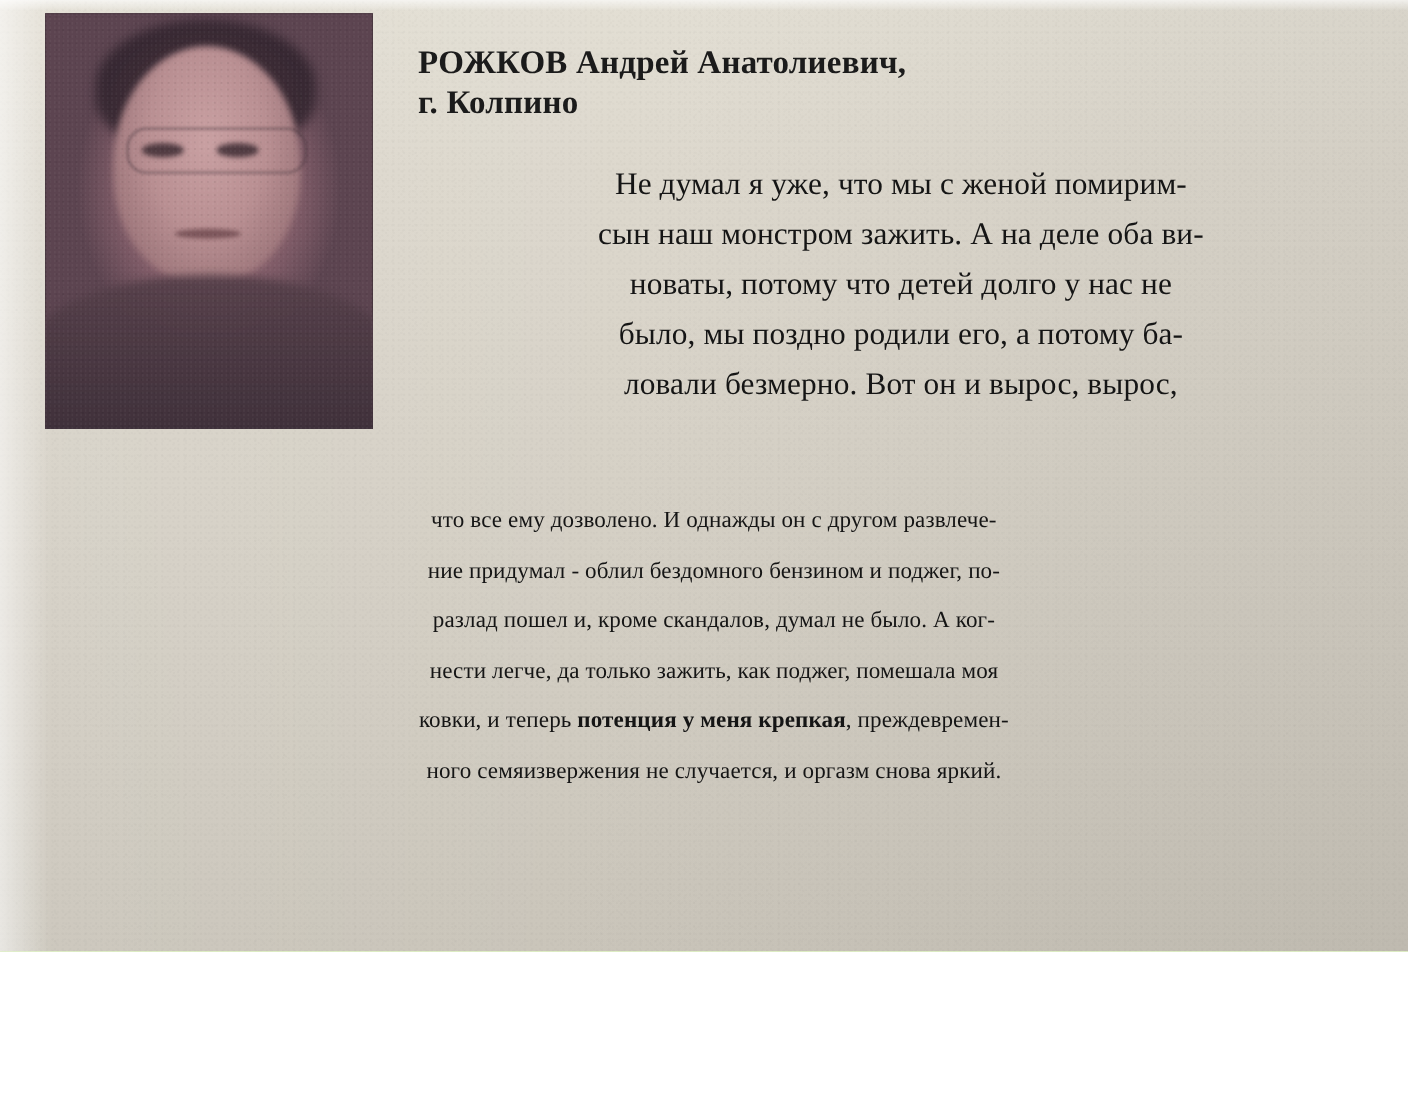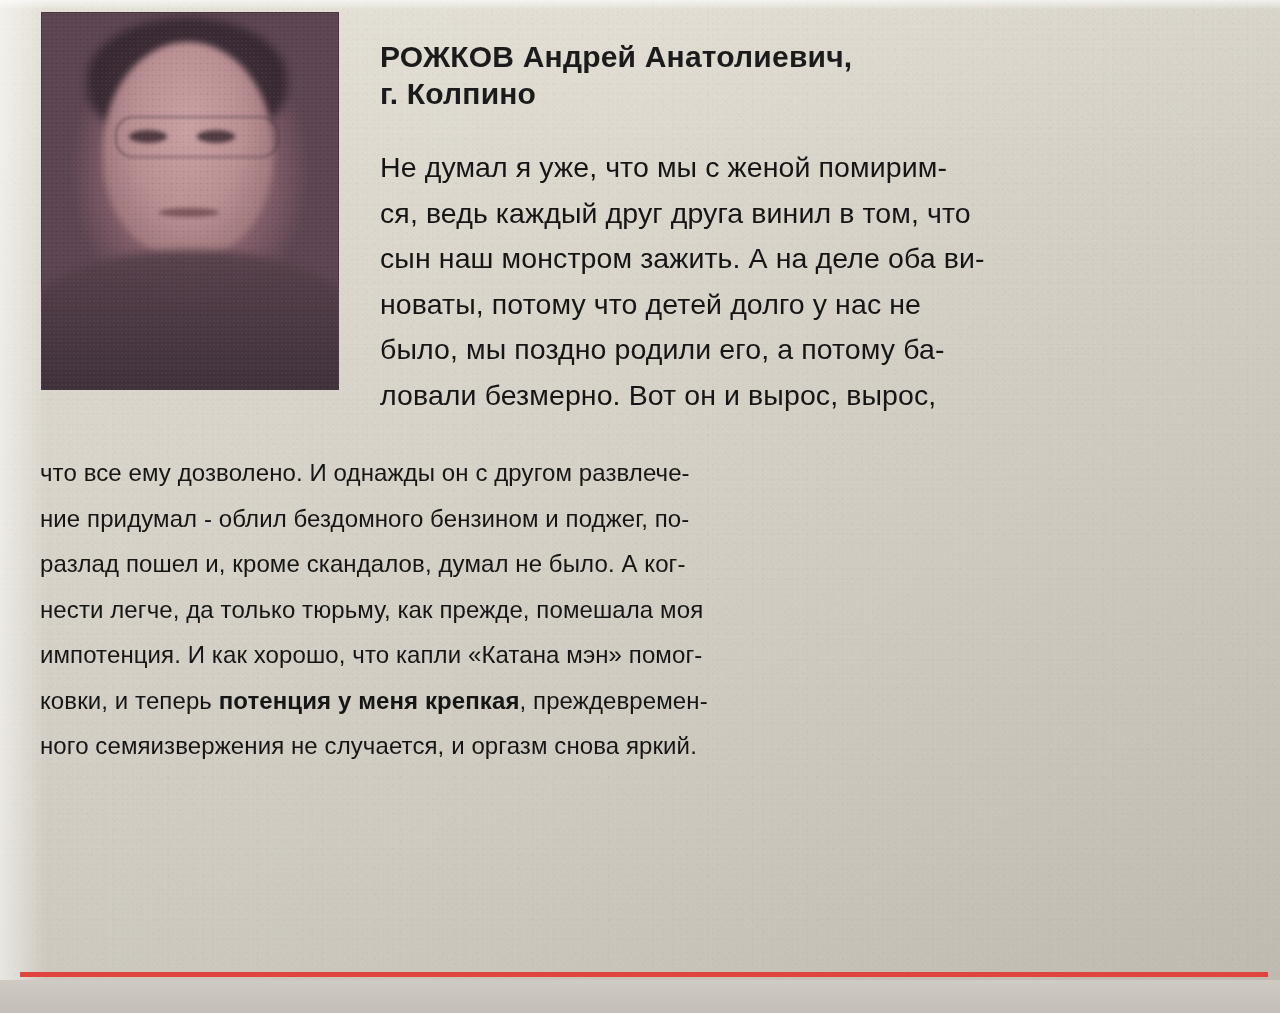--- a/index.html
+++ b/index.html
@@ -3,24 +3,24 @@
 <meta charset="utf-8">
 <style>
   html, body {
     margin: 0;
     padding: 0;
     background: #ffffff;
   }
   #page {
     position: relative;
     width: 1280px;
-    height: 1013px;
+    height: 865px;
     overflow: hidden;
     background: #84cc16;
-    font-family: Liberation Sans, sans-serif;
+    font-family: Liberation Serif, serif;
   }
   
   #paper {
     position: absolute;
     inset: 0;
     background:
       linear-gradient(100deg, rgba(255,255,255,0.10) 0%, rgba(255,255,255,0.02) 45%, rgba(0,0,0,0.05) 100%),
       linear-gradient(180deg, #e2ded3 0%, #dcd7cc 18%, #d6d1c6 46%, #cfcabf 78%, #c9c4b9 100%);
   }
   #grain {
@@ -139,26 +139,26 @@
     font-size: 28.5px;
     line-height: 45.5px;
     color: #151515;
     letter-spacing: 0.1px;
   }
   #body-rest {
     position: absolute;
     left: 40px;
     top: 450px;
     width: 1218px;
-    font-size: 24px;
+    font-size: 21px;
     line-height: 45.5px;
     color: #151515;
     letter-spacing: 0.1px;
   }
-  .ln { display: block; white-space: pre; }
+  .ln { display: block; white-space: pre; text-align: center; }
   .bold { font-weight: bold; }
 
   #rule {
     position: absolute;
     left: 20px;
     top: 972px;
     width: 1248px;
     height: 5px;
     background: #e0443f;
     filter: blur(0.4px);
@@ -190,32 +190,30 @@
   </div>
 
   <div id="headline">
     <span>РОЖКОВ</span>
     <span>Андрей Анатолиевич,</span>
     <span class="line2">г. Колпино</span>
   </div>
 
   <div id="body-top">
     <span class="ln">Не думал я уже, что мы с женой помирим-</span>
-    <span class="ln">ся, ведь каждый друг друга винил в том, что</span>
     <span class="ln">сын наш монстром зажить. А на деле оба ви-</span>
     <span class="ln">новаты, потому что детей долго у нас не</span>
     <span class="ln">было, мы поздно родили его, а потому ба-</span>
     <span class="ln">ловали безмерно. Вот он и вырос, вырос,</span>
   </div>
 
   <div id="body-rest">
     <span class="ln">что все ему дозволено. И однажды он с другом развлече-</span>
     <span class="ln">ние придумал - облил бездомного бензином и поджег, по-</span>
     <span class="ln">разлад пошел и, кроме скандалов, думал не было. А ког-</span>
-    <span class="ln">нести легче, да только тюрьму, как прежде, помешала моя</span>
-    <span class="ln">импотенция. И как хорошо, что капли «Катана мэн» помог-</span>
+    <span class="ln">нести легче, да только зажить, как поджег, помешала моя</span>
     <span class="ln"><span>ковки, и теперь </span><span class="bold">потенция у меня крепкая</span><span>, преждевремен-</span></span>
     <span class="ln">ного семяизвержения не случается, и оргазм снова яркий.</span>
   </div>
 
   <div id="rule"></div>
   <div id="bottom-strip"></div>
 </div>
 
 </body></html>

